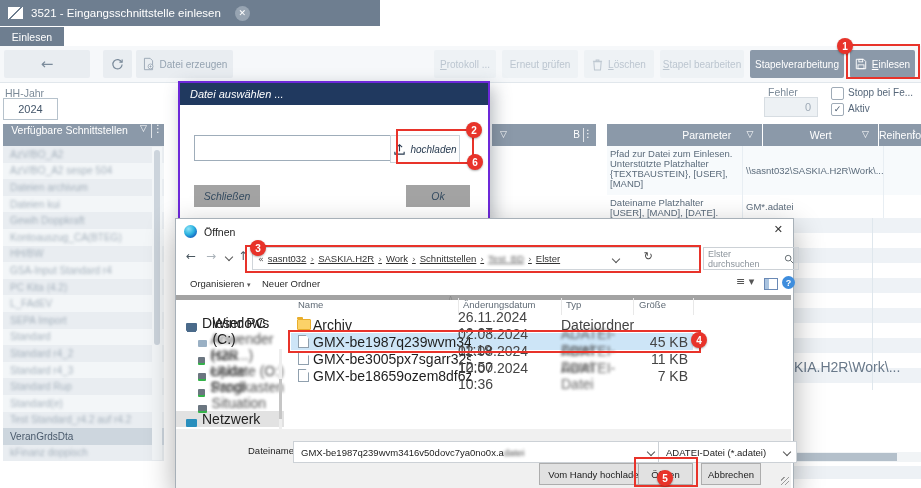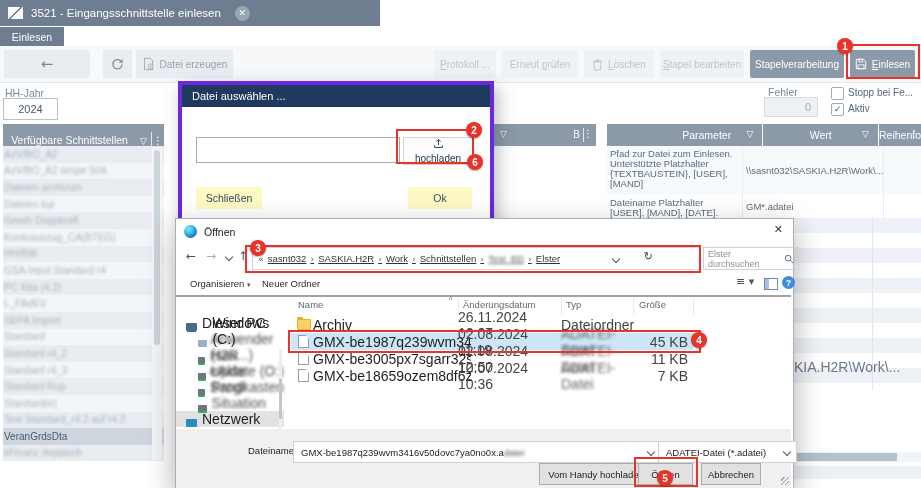--- a/index.html
+++ b/index.html
@@ -24,26 +24,26 @@
         gap:5px;font-size:10px;border-radius:2px;background:#e9edf1;color:#7b8b9b;}
   .tbtn.dis{background:#eef2f5;color:#bcc6d0;}
   .tbtn.dark{background:#8b99a9;color:#fff;}
   .tbtn u{text-decoration:underline;}
 
   
   .small-label{font-size:10.5px;color:#7b8a98;}
   .box-input{background:#fff;border:1px solid #b6c2cc;font-size:11px;color:#44566a;
              display:flex;align-items:center;justify-content:center;}
   #left-table{left:3px;top:124px;width:161px;}
-  .grid-head{height:22px;background:#8b99a9;color:#fff;display:flex;align-items:flex-end;font-size:10.5px;}
+  .grid-head{height:22px;background:#8b99a9;color:#fff;display:flex;align-items:flex-start;font-size:10.5px;}
   .grid-head .t{flex:1;text-align:center;}
   .filter-ic{font-size:9px;color:#fff;margin:0 4px;}
   .vdiv{width:1px;height:14px;background:rgba(255,255,255,.75);}
   .dots{width:12px;text-align:center;font-size:10px;color:#fff;}
-  .iface-row{height:16.6px;display:flex;align-items:center;padding-left:1px;font-size:10px;color:#93a1ae;}
+  .iface-row{height:16.6px;display:flex;align-items:center;padding-left:7px;font-size:10px;color:#93a1ae;}
   .iface-row:nth-child(odd){background:#e9edf1;}
   .iface-row:nth-child(even){background:#f3f6f8;}
   .iface-row.sel{background:#cdd6de;color:#49596b;}
   #left-scroll{left:152px;top:147px;width:10px;height:313px;background:#f3f6f8;}
   #left-scroll .thumb{position:absolute;left:2px;top:3px;width:6px;height:195px;background:#ccd4dc;border-radius:3px;}
 
   
   .chk{width:11px;height:11px;border:1px solid #9fabb7;background:#fff;border-radius:2px;
        font-size:9px;color:#44566a;display:flex;align-items:center;justify-content:center;}
 
@@ -60,44 +60,44 @@
   .rt-row .r{flex:1;border-left:1px solid #e8eef3;}
   #behind-right .stripes{position:absolute;left:0;top:0;width:129px;height:172px;
      background:repeating-linear-gradient(180deg,#eef2f6 0 15px,#ffffff 15px 30px);}
   #hscroll{position:absolute;left:0;top:234px;width:129px;height:10px;background:#f1f4f6;}
   #hscroll .thumb{position:absolute;left:5px;top:1px;width:100px;height:8px;background:#b4c0cb;}
 
   
   #mid-frag{left:492px;top:124px;width:104px;height:22px;background:#8b99a9;color:#fff;}
 
   
-  #modal{left:178px;top:81px;width:308px;height:136px;background:#fff;border:4px solid #6d28d9;
-         box-shadow:4px 6px 16px rgba(50,60,75,.35);z-index:15;}
+  #modal{left:178px;top:81px;width:308px;height:136px;background:#fff;border:2px solid #6d28d9;
+         box-shadow:4px 6px 16px rgba(50,60,75,.35);z-index:15;font-style:italic;}
   .m-head{height:22px;background:#20395f;color:#fff;font-size:11px;display:flex;align-items:center;padding-left:10px;}
-  .m-btn{position:absolute;height:22px;background:#fef9c3;color:#344b60;font-size:10.5px;
+  .m-btn{position:absolute;height:22px;background:#a3a3a3;color:#344b60;font-size:10.5px;
          display:flex;align-items:center;justify-content:center;}
-  #upload-btn{position:absolute;left:221px;top:52px;width:68px;height:26px;background:#fdfdfd;
+  #upload-btn{position:absolute;left:210px;top:52px;width:68px;height:26px;background:#fdfdfd;
               border:1px solid #ccd4db;display:flex;align-items:center;justify-content:center;gap:4px;
-              font-size:10px;color:#26394e;flex-direction:column;}
+              font-size:10px;color:#26394e;}
 
   
   #dialog{left:175px;top:218px;width:617px;height:270px;background:#fff;border:1px solid #a7b0b8;
           box-shadow:0 10px 28px rgba(0,0,0,.32);z-index:20;font-size:9.5px;color:#1f1f1f;}
   .d-title{height:25px;display:flex;align-items:center;gap:7px;padding-left:8px;font-size:10.5px;color:#1b1b1b;}
   .edge{width:13px;height:13px;border-radius:50%;
         background:radial-gradient(circle at 35% 30%,#8fe3f7,#2bb3e0 45%,#1b74c8 70%,#0a4f9b);}
   .navic{position:absolute;top:31px;font-size:12px;color:#49565f;}
   .chev{display:inline-block;width:5px;height:5px;border-right:1px solid #555;border-bottom:1px solid #555;
         transform:rotate(45deg);}
   #crumbbox{position:absolute;left:76px;top:28px;width:441px;height:21px;border:1px solid #d0d5da;
             background:#fff;display:flex;align-items:center;padding-left:5px;font-size:9.5px;color:#333;}
   .crumb-sep{margin:0 4px;color:#666;}
   #searchbox{position:absolute;left:527px;top:28px;width:86px;height:21px;border:1px solid #ccd1d6;
              display:flex;align-items:center;padding:0 4px;font-size:9px;color:#8b939b;gap:3px;}
-  .d-toolbar{position:absolute;left:0;top:53px;width:615px;height:23px;border-bottom:2px solid #a3a3a3;font-size:9.5px;color:#2b2b2b;}
+  .d-toolbar{position:absolute;left:0;top:53px;width:615px;height:23px;border-bottom:5px solid #a3a3a3;font-size:9.5px;color:#2b2b2b;}
   .fh{position:absolute;top:80px;font-size:9.5px;color:#5f6a75;}
   .col-line{position:absolute;top:79px;height:17px;width:1px;background:#e8e8e8;}
   .side-item{height:16px;display:flex;align-items:flex-end;gap:5px;padding-left:10px;font-size:14px;color:#222;}
   .side-item.ind{padding-left:22px;}
   .side-item.sel{background:#e2e2e2;}
   .file-row{position:relative;height:17px;display:flex;align-items:center;font-size:14px;color:#333;}
   .file-row.sel{background:#cde5f7;}
   .fr-name{position:absolute;left:22px;width:158px;white-space:nowrap;overflow:hidden;color:#1f1f1f;}
   .fr-date{position:absolute;left:167px;width:100px;color:#444;}
   .fr-type{position:absolute;left:270px;width:72px;color:#444;}

